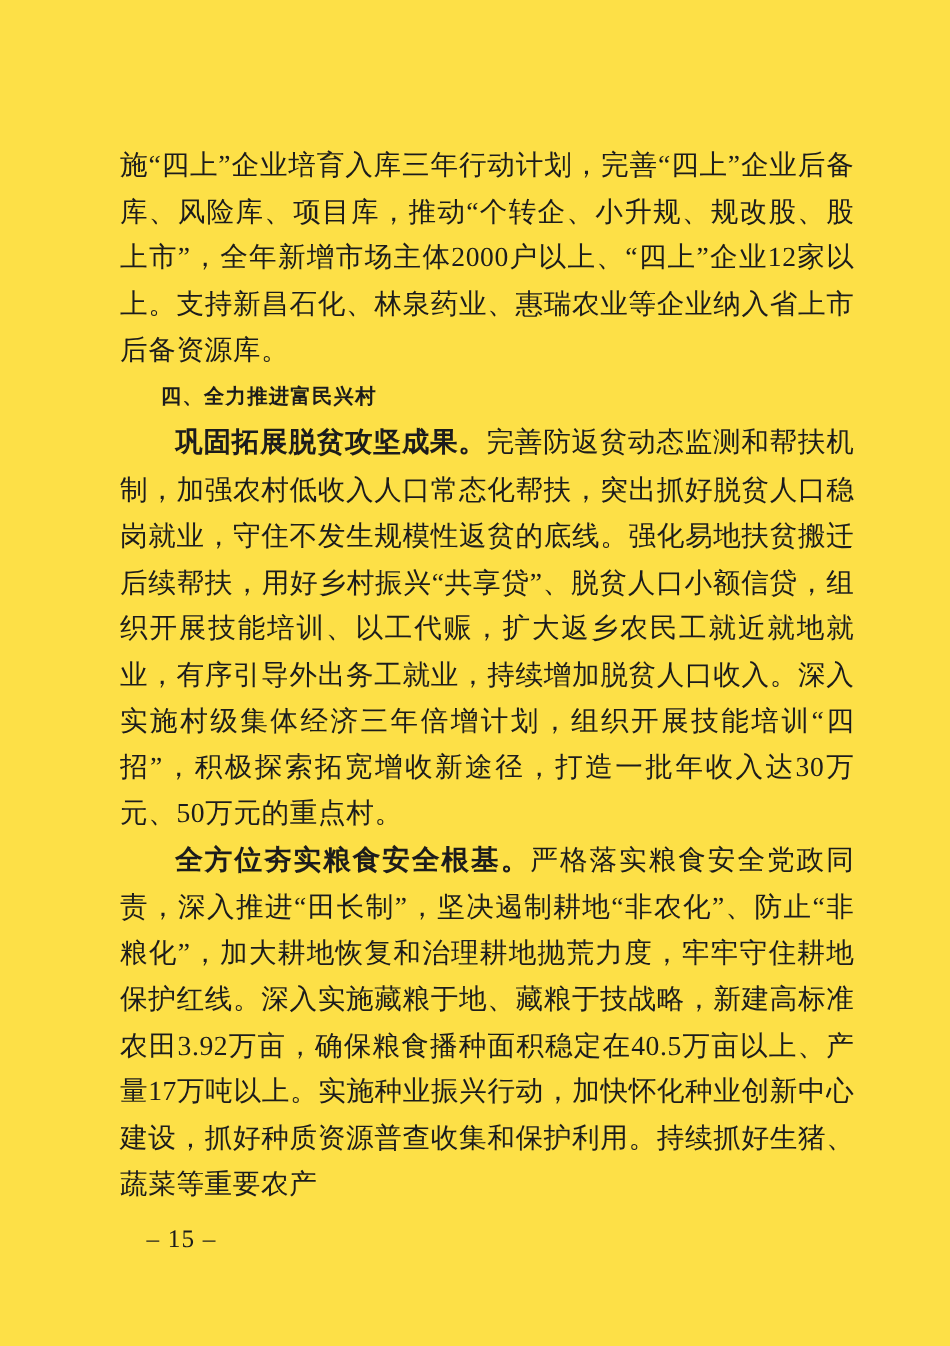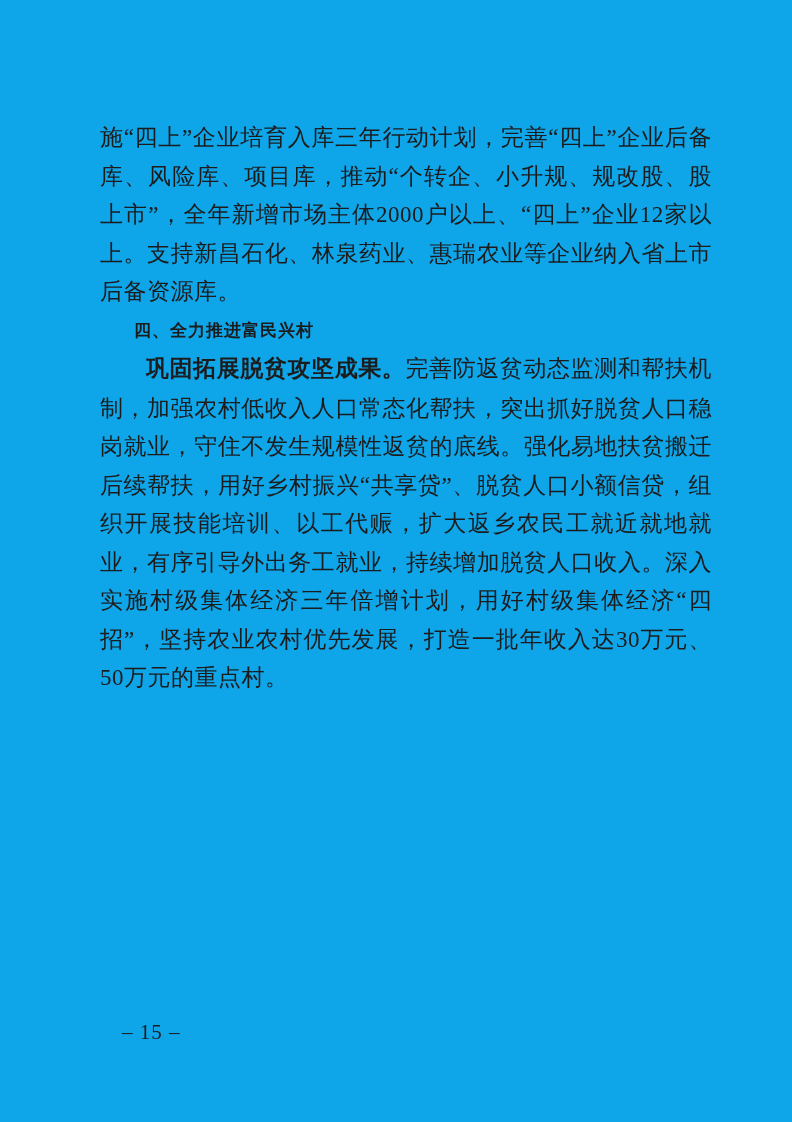--- a/index.html
+++ b/index.html
@@ -4,21 +4,21 @@
 <style>
   html, body {
     margin: 0;
     padding: 0;
     background: #ffffff;
   }
   .page {
     position: relative;
     width: 792px;
     height: 1122px;
-    background: #0ea5e9;
+    background: #fde047;
     color: #1c1c1c;
     font-family: "Liberation Serif", "DejaVu Serif", serif;
     overflow: hidden;
   }
   .content {
     position: absolute;
     left: 100px;
     top: 119px;
     width: 612px;
     font-size: 23px;
@@ -63,18 +63,19 @@
 </head>
 <body>
 
 <div class="page">
   <div class="content">
     <p class="para no-indent"><span>施“四上”企业培育入库三年行动计划，完善“四上”企业后备库、风险库、项目库，推动“个转企、小升规、规改股、股上市”，全年新增市场主体2000户以上、“四上”企业12家以上。支持新昌石化、林泉药业、惠瑞农业等企业纳入省上市后备资源库。</span></p>
 
     <h2 class="heading">四、全力推进富民兴村</h2>
 
 
-    <p class="para"><span class="lead">巩固拓展脱贫攻坚成果。</span><span>完善防返贫动态监测和帮扶机制，加强农村低收入人口常态化帮扶，突出抓好脱贫人口稳岗就业，守住不发生规模性返贫的底线。强化易地扶贫搬迁后续帮扶，用好乡村振兴“共享贷”、脱贫人口小额信贷，组织开展技能培训、以工代赈，扩大返乡农民工就近就地就业，有序引导外出务工就业，持续增加脱贫人口收入。深入实施村级集体经济三年倍增计划，用好村级集体经济“四招”，坚持农业农村优先发展，打造一批年收入达30万元、50万元的重点村。</span></p>
+    <p class="para"><span class="lead">巩固拓展脱贫攻坚成果。</span><span>完善防返贫动态监测和帮扶机制，加强农村低收入人口常态化帮扶，突出抓好脱贫人口稳岗就业，守住不发生规模性返贫的底线。强化易地扶贫搬迁后续帮扶，用好乡村振兴“共享贷”、脱贫人口小额信贷，组织开展技能培训、以工代赈，扩大返乡农民工就近就地就业，有序引导外出务工就业，持续增加脱贫人口收入。深入实施村级集体经济三年倍增计划，组织开展技能培训“四招”，积极探索拓宽增收新途径，打造一批年收入达30万元、50万元的重点村。</span></p>
 
+    <p class="para"><span class="lead">全方位夯实粮食安全根基。</span><span>严格落实粮食安全党政同责，深入推进“田长制”，坚决遏制耕地“非农化”、防止“非粮化”，加大耕地恢复和治理耕地抛荒力度，牢牢守住耕地保护红线。深入实施藏粮于地、藏粮于技战略，新建高标准农田3.92万亩，确保粮食播种面积稳定在40.5万亩以上、产量17万吨以上。实施种业振兴行动，加快怀化种业创新中心建设，抓好种质资源普查收集和保护利用。持续抓好生猪、蔬菜等重要农产</span></p>
   </div>
 
   <div class="footer">– 15 –</div>
 </div>
 
 </body></html>

